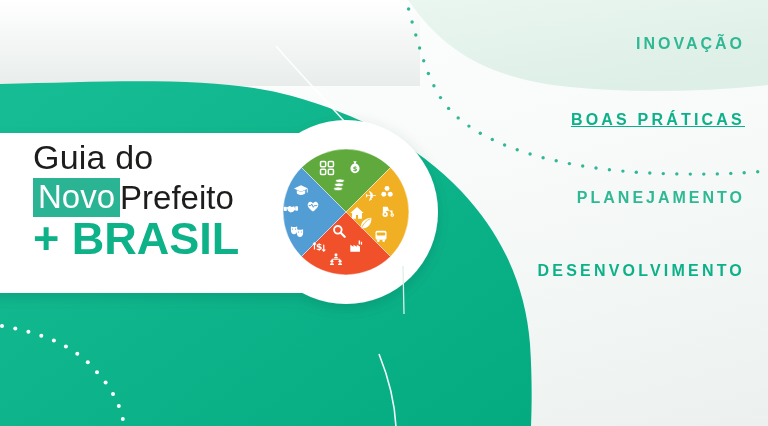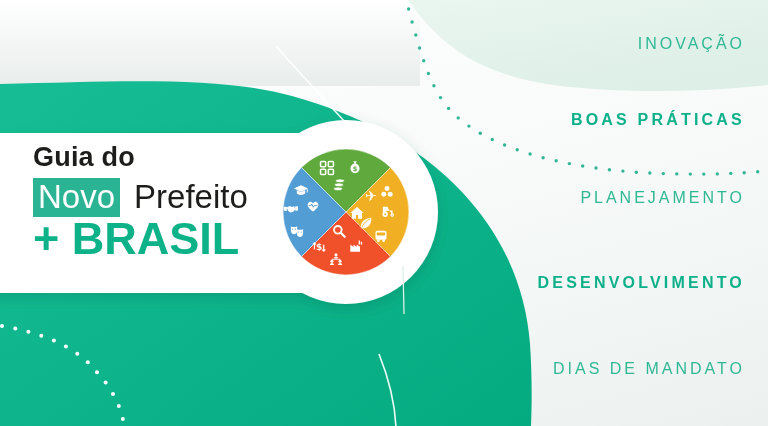--- a/index.html
+++ b/index.html
@@ -2,28 +2,28 @@
 <html><head>
 <meta charset="utf-8">
 <style>
   html,body{margin:0;padding:0;}
   body{font-family:"Liberation Sans",sans-serif;background:#fff;}
   .stage{position:relative;width:768px;height:426px;overflow:hidden;
          background:linear-gradient(165deg,#ffffff 0%,#f8fbfa 45%,#ecf1ef 100%);}
   .stage svg.bg{position:absolute;left:0;top:0;width:768px;height:426px;display:block;}
   
   .brand{position:absolute;left:33px;top:139px;z-index:5;}
-  .brand-line1{font-size:27px;font-weight:700;color:#1d1d1b;line-height:37px;letter-spacing:.2px;}
-  .brand-line2{margin-top:2px;display:flex;align-items:flex-start;gap:14px;font-size:33px;font-weight:500;}
+  .brand-line1{font-size:34px;font-weight:400;color:#1d1d1b;line-height:37px;letter-spacing:.2px;}
+  .brand-line2{margin-top:2px;display:flex;align-items:flex-end;gap:0;font-size:33px;font-weight:500;}
   .novo{background:#2bb493;color:#ffffff;line-height:33px;padding:2px 5px 4px;}
   .prefeito{color:#1d1d1b;}
   .brand-line3{font-size:45px;font-weight:700;color:#0eb288;letter-spacing:0;line-height:44px;}
   
   #topics .topic{position:absolute;right:23px;text-align:right;white-space:nowrap;
-      font-size:16px;font-weight:400;letter-spacing:3px;color:#2fb894;line-height:21.5px;z-index:4;}
+      font-size:16px;font-weight:700;letter-spacing:3px;color:#2fb894;line-height:21.5px;z-index:4;}
   #topics .topic.bold{font-weight:700;color:#0db189;letter-spacing:3.2px;}
 </style>
 </head>
 <body>
 
 <div class="stage">
 
   <svg class="bg" viewBox="0 0 768 426">
     <defs>
       <linearGradient id="gBand" x1="0" y1="0" x2="0" y2="1">
@@ -240,26 +240,25 @@
       <span class="novo">Novo</span>
       <span class="prefeito">Prefeito</span>
     </div>
     <div class="brand-line3">+ BRASIL</div>
   </div>
 
   <div id="topics">
       <div class="topic" style="top: 33px;">
         <div>INOVAÇÃO</div>
       </div>
-      <div class="topic bold" style="top: 109px;">
+      <div class="topic bold" style="top: 109px; text-decoration: underline;">
         <div>BOAS PRÁTICAS</div>
       </div>
       <div class="topic" style="top: 187px;">
         <div>PLANEJAMENTO</div>
       </div>
-      <div class="topic bold" style="top: 272px;">
+      <div class="topic bold" style="top: 260px;">
         <div>DESENVOLVIMENTO</div>
       </div>
       <div class="topic" style="top: 358px;">
-        <div>DIAS DE MANDATO</div>
       </div>
     </div>
 </div>
 
 </body></html>

